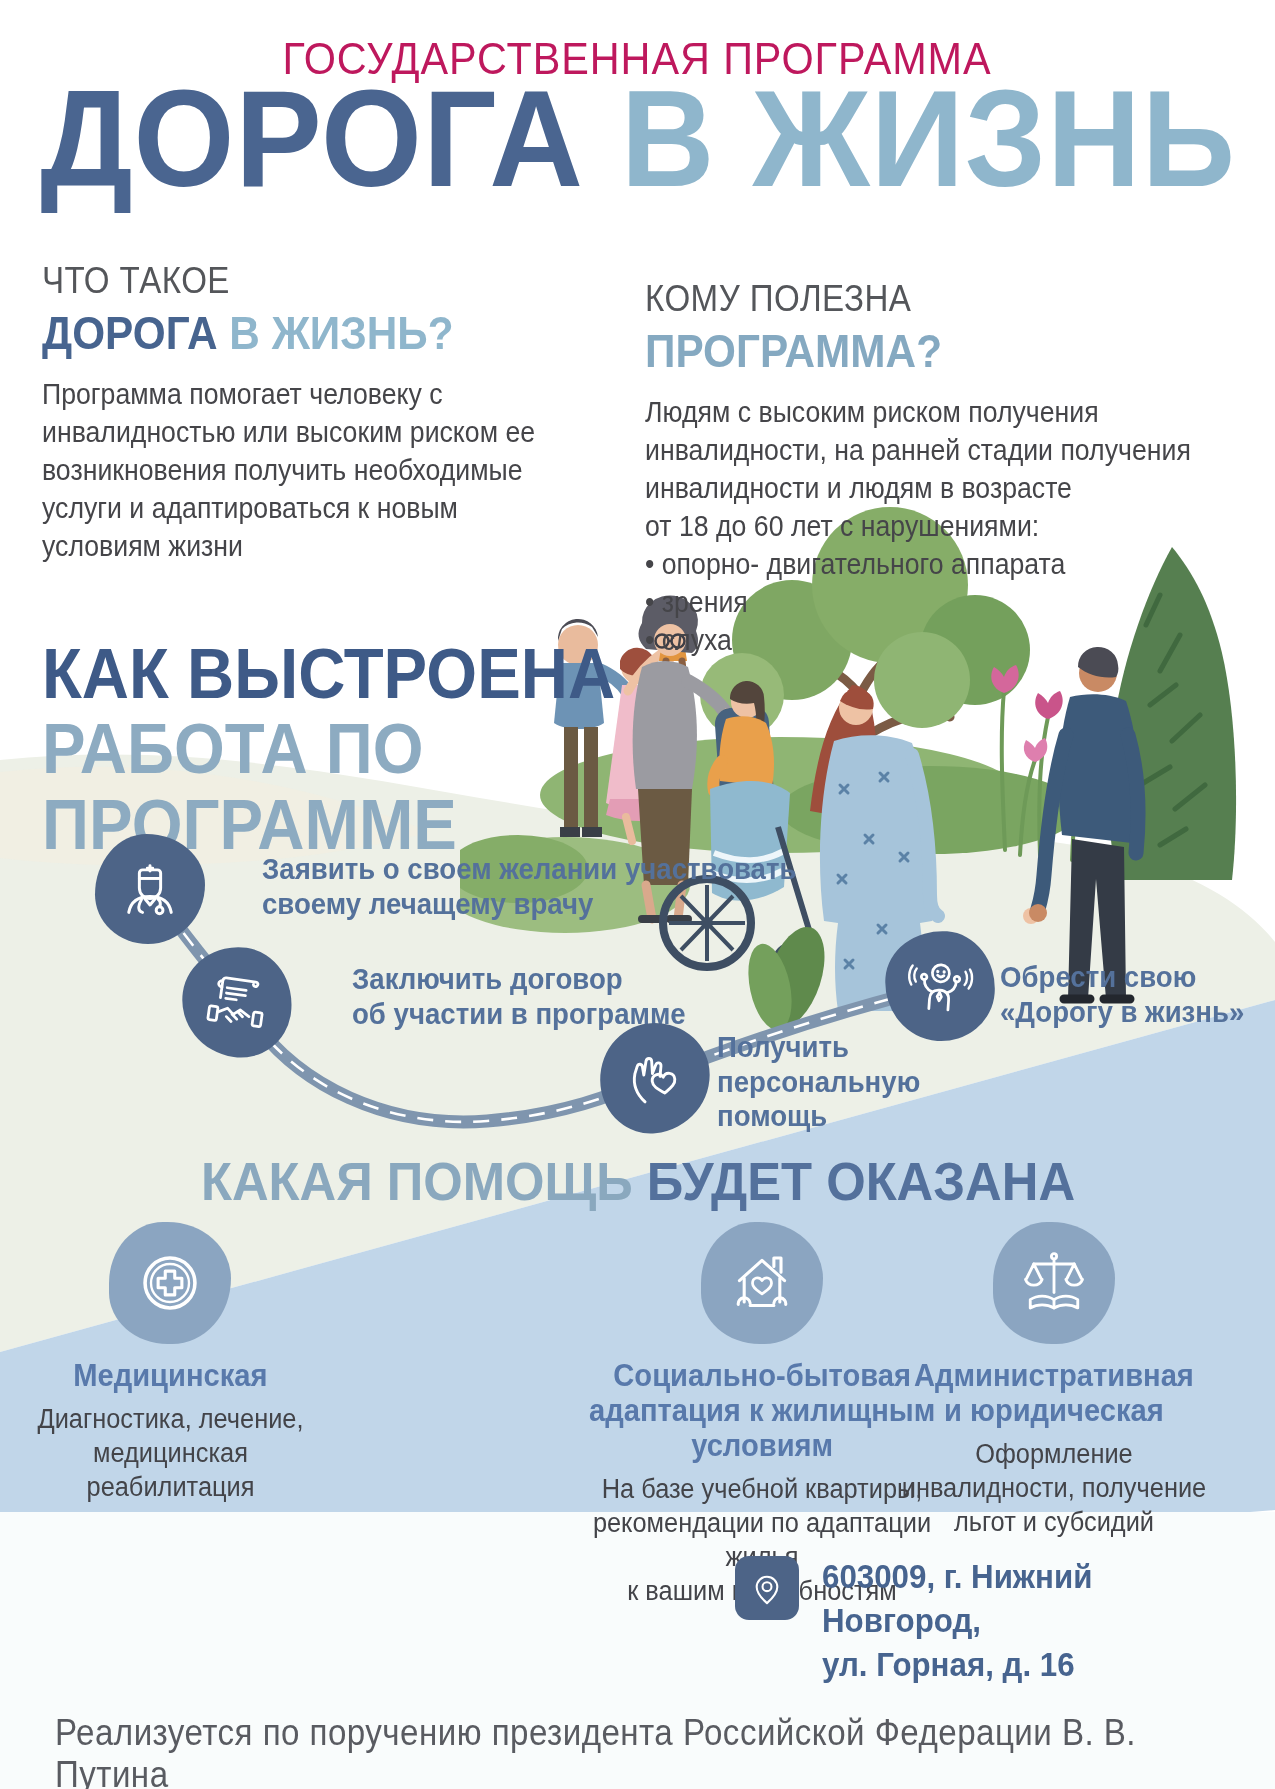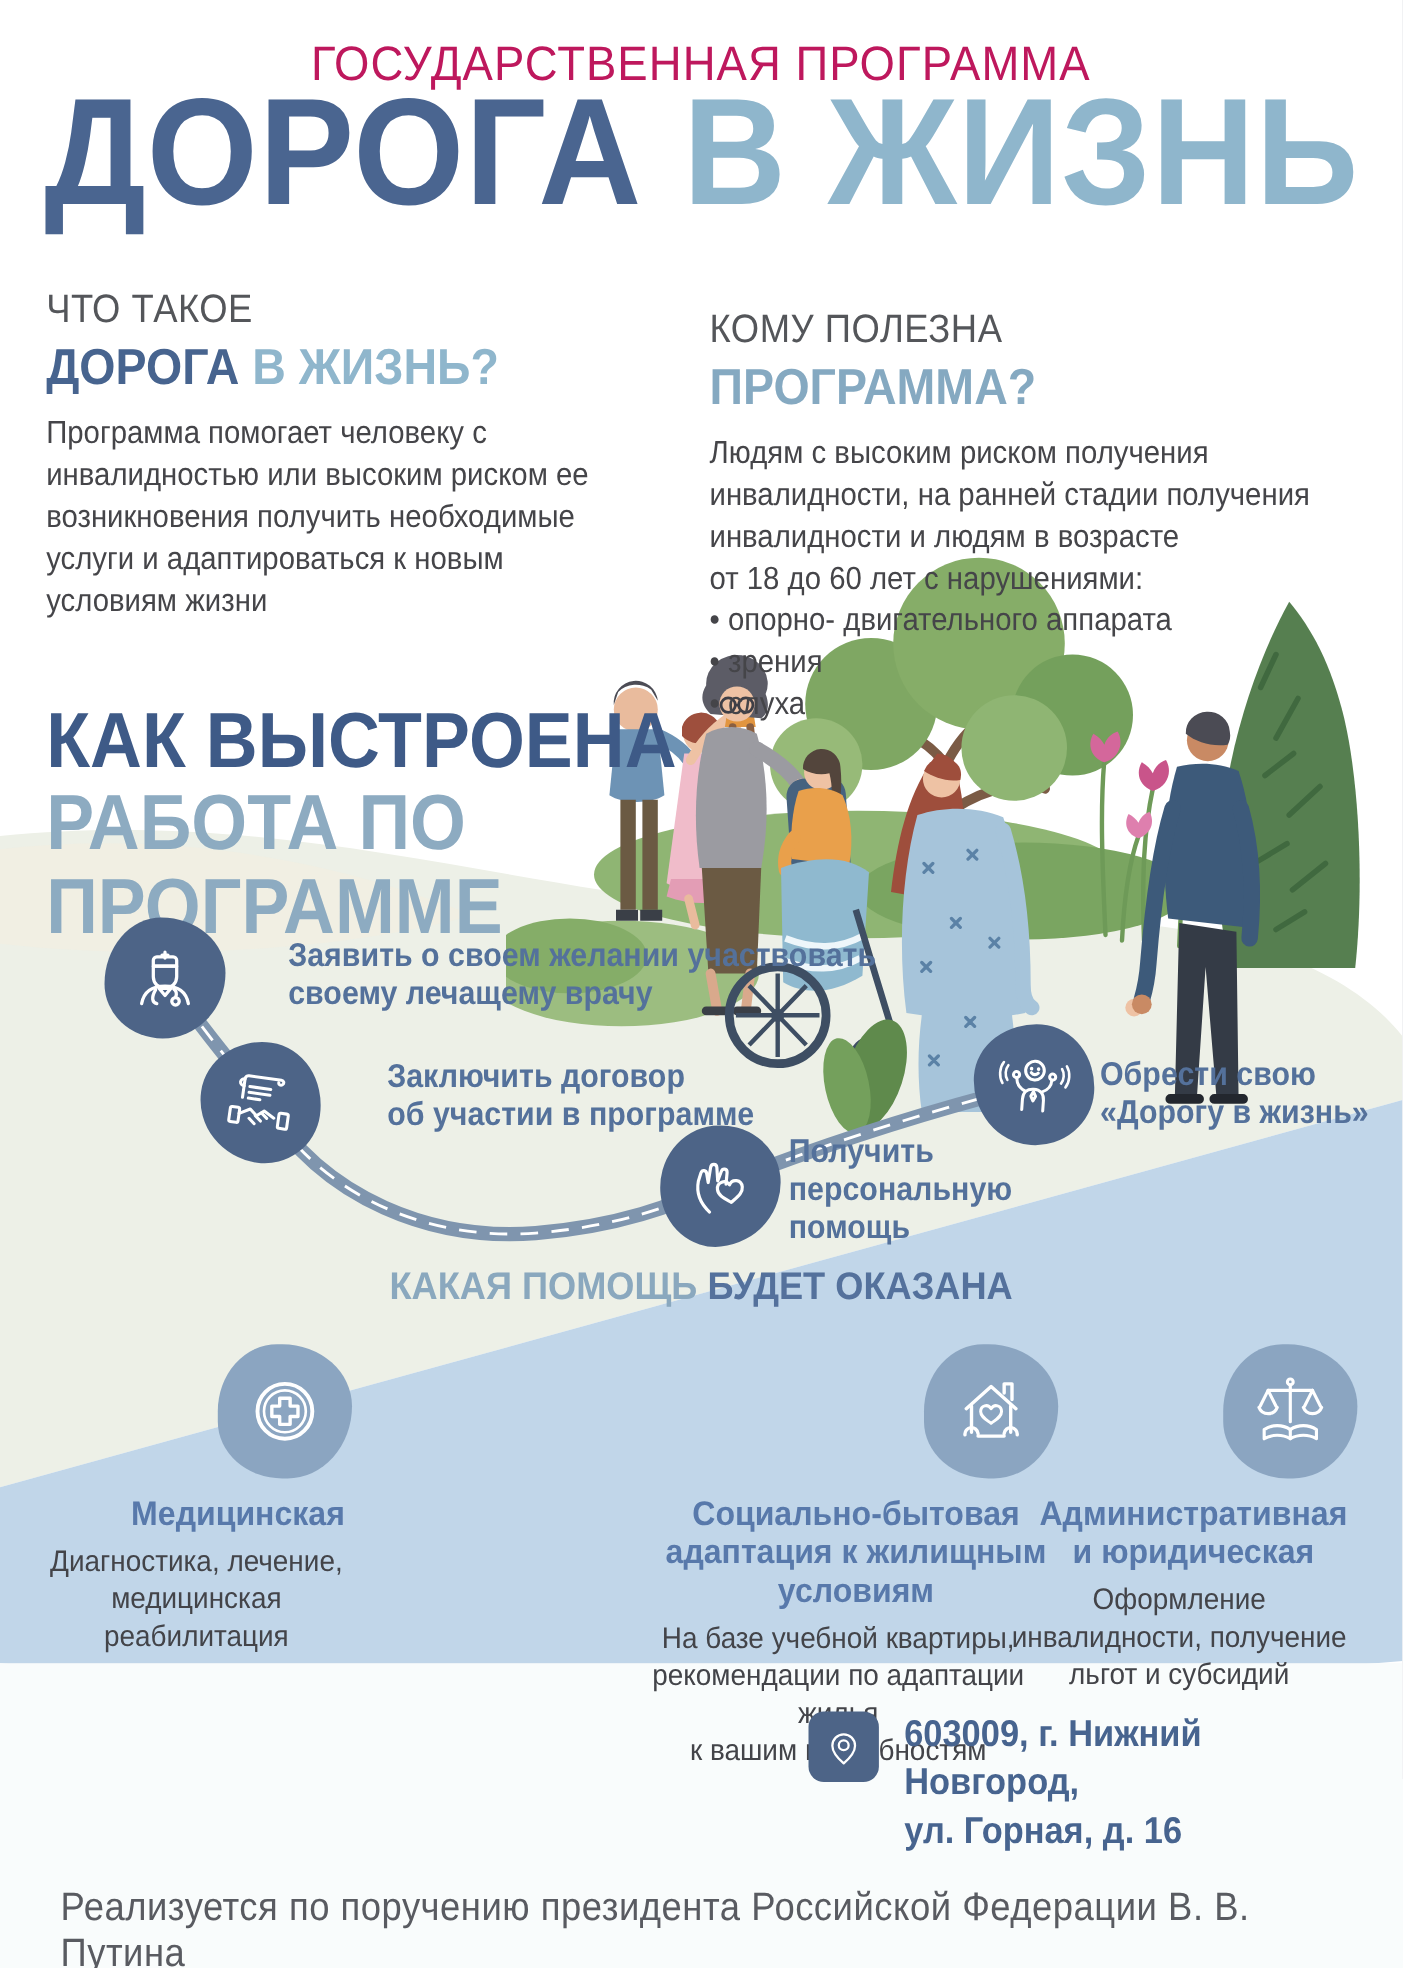--- a/index.html
+++ b/index.html
@@ -35,24 +35,24 @@
   .howtitle .h1{color:#3e5a87;}
   .howtitle .h2{color:#8dabc1;}
   
   .blob{display:flex;align-items:center;justify-content:center;background:#4d6487;}
   .blob.b1{border-radius:47% 53% 52% 48% / 55% 46% 54% 45%;}
   .blob.b2{border-radius:52% 48% 46% 54% / 48% 54% 46% 52%;transform:rotate(8deg);}
   .blob.b3{border-radius:49% 51% 55% 45% / 52% 47% 53% 48%;transform:rotate(-6deg);}
   .blob.b4{border-radius:53% 47% 49% 51% / 46% 53% 47% 54%;transform:rotate(4deg);}
   .steptext{font-size:30px;font-weight:700;color:#54719b;line-height:1.15;}
   
-  .helptitle{left:0;top:1150px;width:1275px;text-align:center;font-size:35px;font-weight:700;}
+  .helptitle{left:0;top:1150px;width:1275px;text-align:center;font-size:54px;font-weight:700;}
   .helptitle .l{color:#8aa8be;}
   .helptitle .d{color:#54719c;}
-  .helpitem{text-align:center;display:flex;flex-direction:column;align-items:flex-end;}
+  .helpitem{text-align:center;display:flex;flex-direction:column;align-items:center;}
   .helpblob{width:122px;height:122px;background:#8ba5c1;display:flex;align-items:center;justify-content:center;
     border-radius:46% 54% 50% 50% / 52% 48% 56% 44%;}
   .helpname{margin-top:14px;font-size:31px;font-weight:700;color:#5879ab;line-height:1.13;}
   .helpbody{margin-top:9px;font-size:27px;line-height:1.26;color:#434449;}
   
   .contact-intro{font-size:31px;line-height:1.32;color:#3b3d41;}
   .phone{font-size:47px;font-weight:700;color:#44618e;letter-spacing:.5px;}
   .addr{font-size:34px;font-weight:700;color:#47648f;line-height:1.3;}
   .pintile{width:64px;height:64px;border-radius:14px;background:#4d6487;display:flex;align-items:center;justify-content:center;}
   .note{font-size:36px;color:#595b61;letter-spacing:.5px;}

